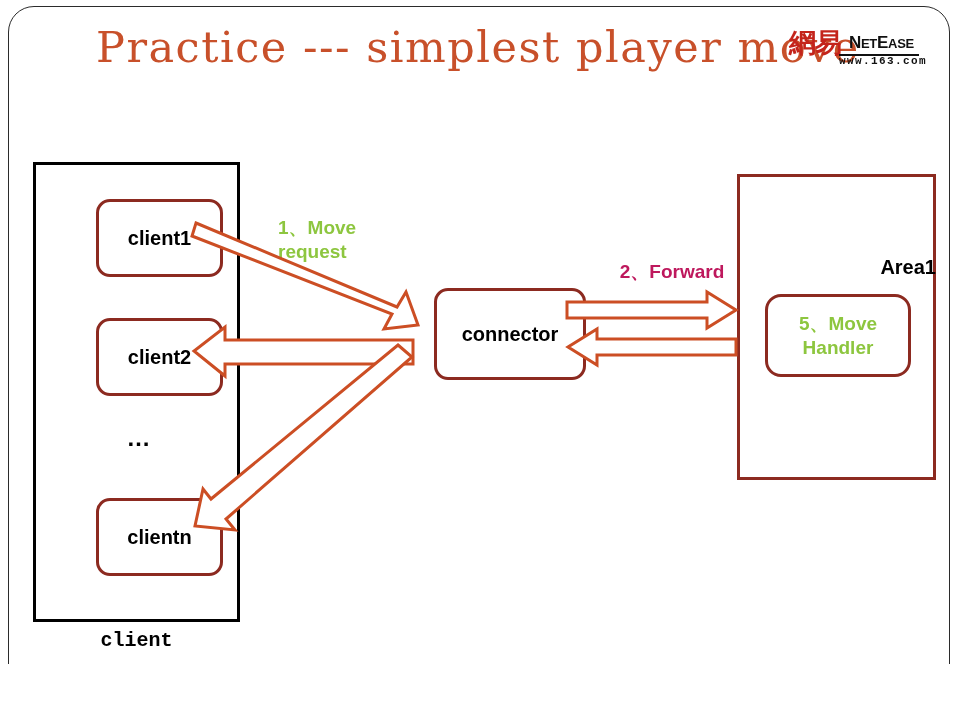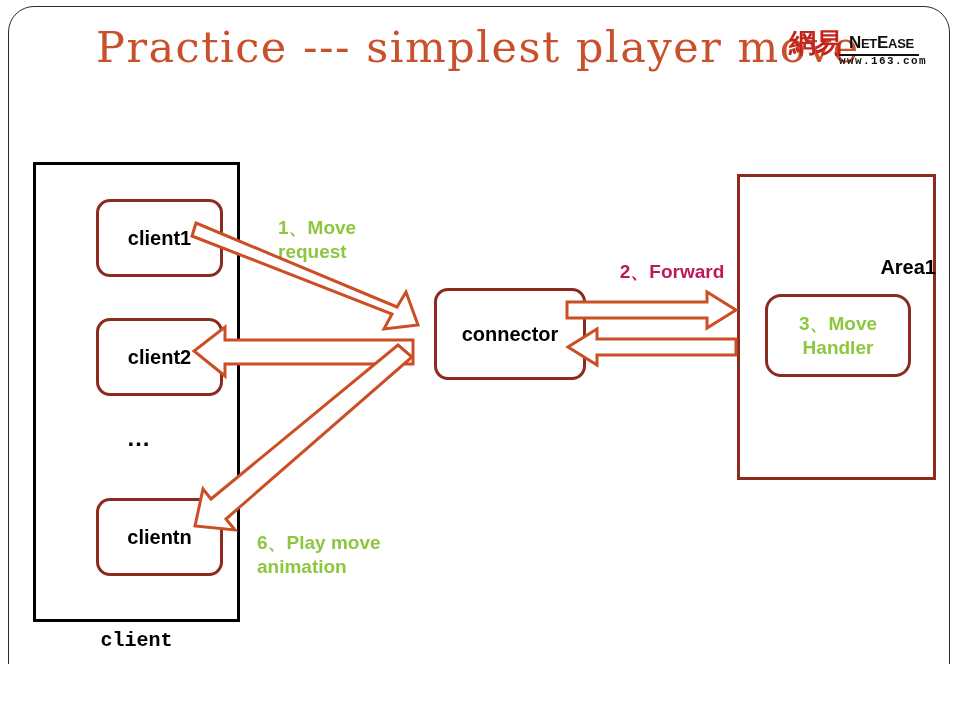--- a/index.html
+++ b/index.html
@@ -227,28 +227,26 @@
 
   <div class="node-box" id="client1-box">client1</div>
   <div class="node-box" id="client2-box">client2</div>
   <div id="ellipsis">…</div>
   <div class="node-box" id="connector-box">connector</div>
 
   <div class="node-box" id="clientn-box">clientn</div>
 
   <div id="area1-box"></div>
   <div id="area1-label">Area1</div>
-  <div id="movehandler-box">3、Move
+  <div id="movehandler-box">5、Move
 Handler</div>
 
   <div class="step-label step-green" id="label-1">1、Move
 request</div>
   <div class="step-label step-blue" id="label-2">2、Forward</div>
-  <div class="step-label step-green" id="label-6">6、Play move
-animation</div>
 
   <svg id="arrow-layer" viewBox="0 0 960 720" width="960" height="720">
 
     <polygon fill="#ffffff" stroke="#CC4E24" stroke-width="3" stroke-linejoin="miter" points="196,223 397,307 406,292 418,325 384,329 392,314 192,236"></polygon>
 
     <polygon fill="#ffffff" stroke="#CC4E24" stroke-width="3" stroke-linejoin="miter" points="413,340 413,364 225,364 225,376 194,351 225,327 225,340"></polygon>
 
     <polygon fill="#ffffff" stroke="#CC4E24" stroke-width="3" stroke-linejoin="miter" points="398,345 412,357 226,519 235,530 195,526 203,489 211,499"></polygon>
 
     <polygon fill="#ffffff" stroke="#CC4E24" stroke-width="3" stroke-linejoin="miter" points="567,302 707,302 707,292 736,310 707,328 707,318 567,318"></polygon>

